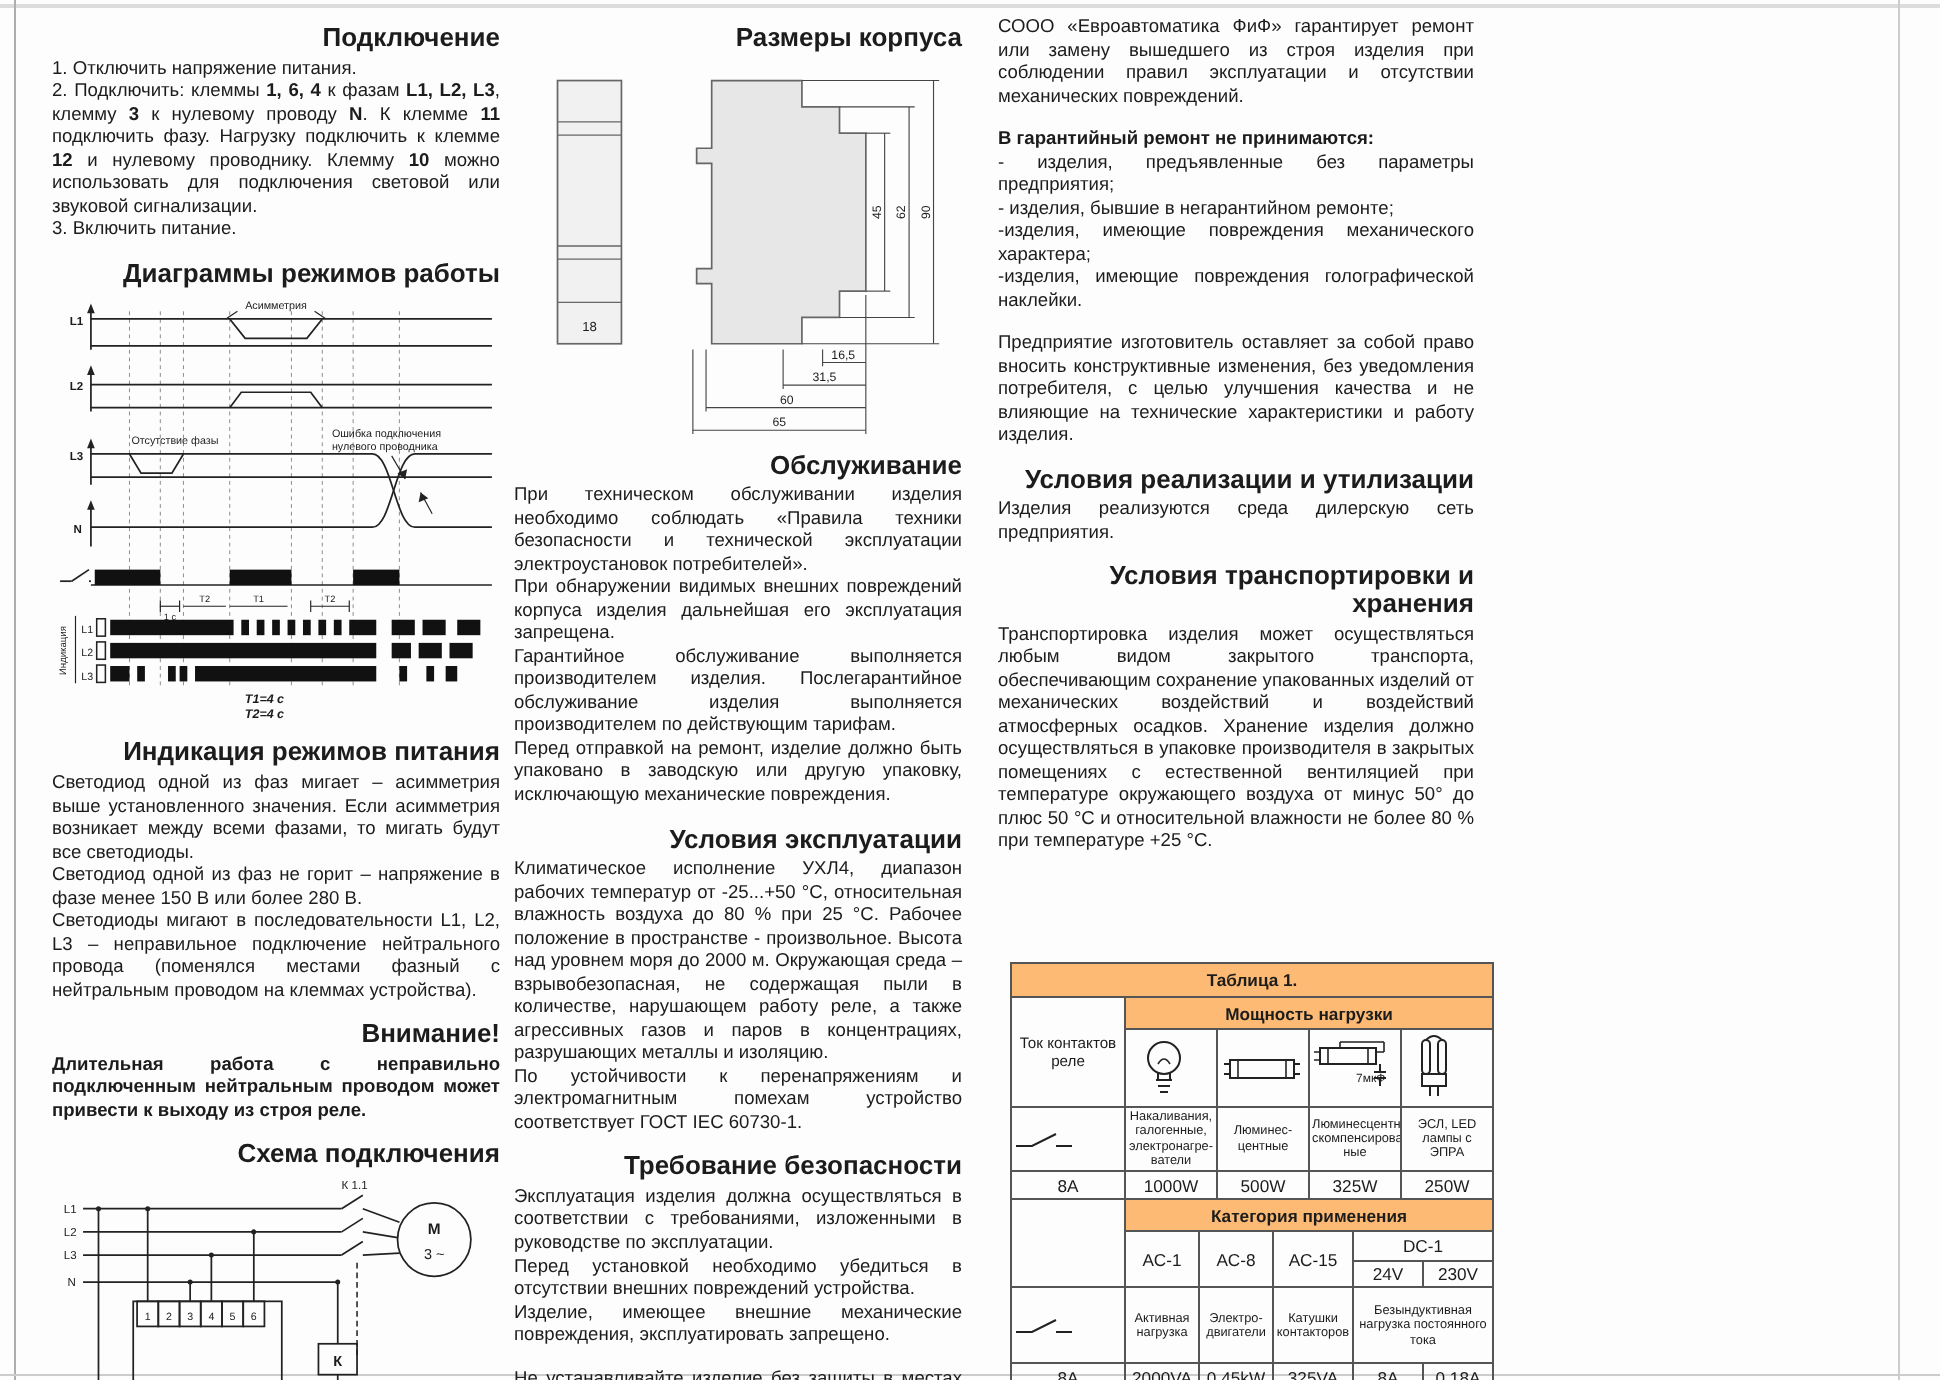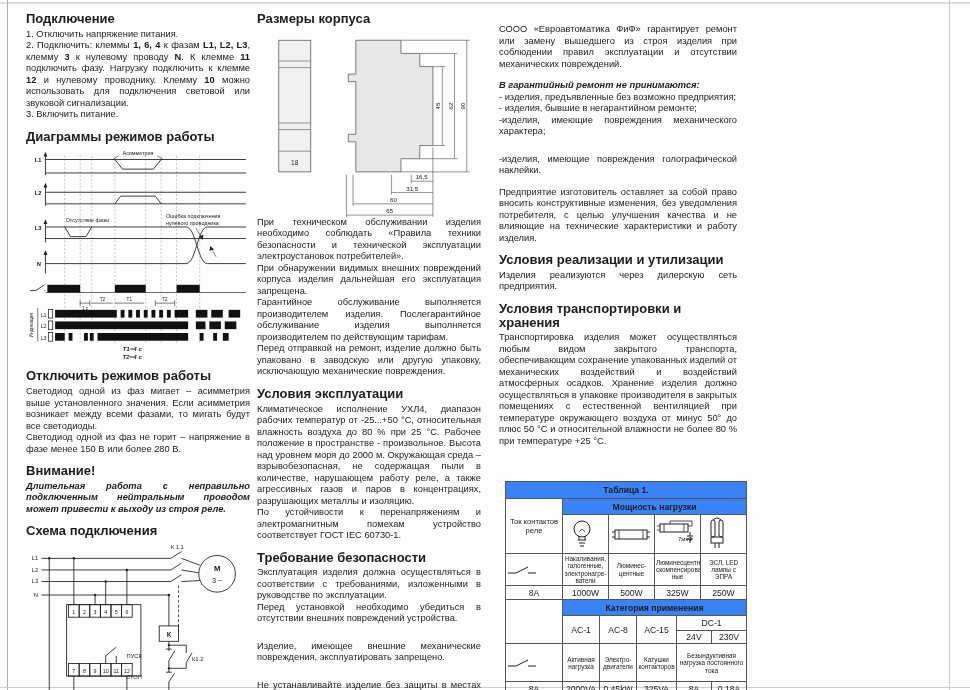--- a/index.html
+++ b/index.html
@@ -6,33 +6,33 @@
   body{
     width:970px;height:690px;position:relative;overflow:hidden;
     background:#fdfdfd;color:#1c1c1c;
     font-family:"Liberation Sans", sans-serif;
   }
   .edge{position:absolute;background:#c4c4c4;}
   .col{position:absolute;top:8px;}
   #col1{left:26px;width:224px;}
   #col2{left:257px;width:224px;}
   #col3{left:499px;width:238px;}
-  h2{font-size:13px;font-weight:bold;margin:9px 0 3px 0;line-height:1.05;}
+  h2{font-size:13px;font-weight:bold;margin:9px 0 3px 0;line-height:1.05;text-align:right;}
   h2.first{margin-top:4px;}
   p{font-size:9.3px;line-height:1.24;margin:0;text-align:justify;}
-  p.gap{margin-bottom:10px;margin-top:16px;}
-  p.b{font-weight:bold;font-style:italic;}
+  p.gap{margin-bottom:10px;}
+  p.b{font-weight:bold;}
   svg{display:block;}
   svg text{font-family:"Liberation Sans", sans-serif;fill:#1c1c1c;}
   .diag{margin:2px 0 0 0;}
   
   #table1{position:absolute;left:505px;top:481px;width:241px;}
   table{border-collapse:collapse;width:241px;table-layout:fixed;}
   td{border:1px solid #555;text-align:center;vertical-align:middle;padding:1px;overflow:hidden;}
-  td.hdr{background:#3b82f6;font-weight:bold;font-size:8.6px;}
+  td.hdr{background:#fdba74;font-weight:bold;font-size:8.6px;}
   td.small{font-size:6.4px;line-height:1.15;}
   td.val{font-size:8.6px;}
   td.cat{font-size:8.6px;}
   td.leftcol{font-size:7.6px;line-height:1.2;}
 </style>
 </head>
 <body>
 
 <div class="edge" style="left:0;top:2px;width:970px;height:2px;background:#dcdcdc;"></div>
 <div class="edge" style="left:7px;top:0;width:1px;height:690px;background:#aeaeae;"></div>
@@ -164,23 +164,24 @@
       <rect x="176" y="194" width="4" height="8"></rect>
         <rect x="190" y="194" width="4" height="8"></rect>
         <rect x="200" y="194" width="6" height="8"></rect>
     </g>
     <g font-size="6.5" font-weight="bold" font-style="italic" text-anchor="middle">
       <text x="106" y="213">Т1=4 с</text>
       <text x="106" y="221">Т2=4 с</text>
     </g>
   </svg>
 
-  <h2>Отключить режимов работы</h2>
+  <h2>Индикация режимов питания</h2>
   <p>Светодиод одной из фаз мигает – асимметрия выше установленного значения. Если асимметрия возникает между всеми фазами, то мигать будут все светодиоды.</p>
   <p>Светодиод одной из фаз не горит – напряжение в фазе менее 150 В или более 280 В.</p>
+  <p>Светодиоды мигают в последовательности L1, L2, L3 – неправильное подключение нейтрального провода (поменялся местами фазный с нейтральным проводом на клеммах устройства).</p>
 
   <h2>Внимание!</h2>
   <p class="b">Длительная работа с неправильно подключенным нейтральным проводом может привести к выходу из строя реле.</p>
 
   <h2>Схема подключения</h2>
   <svg class="diag" width="224" height="164" viewBox="0 0 224 170">
     <g font-size="6">
       <text x="2" y="20">L1</text>
       <text x="2" y="32">L2</text>
       <text x="2" y="44">L3</text>
@@ -321,48 +322,49 @@
         <line x1="88" y1="198" x2="180" y2="198"></line>
     </g>
     <g font-size="6.5" text-anchor="middle">
       <text x="168" y="160">16,5</text>
       <text x="158" y="172">31,5</text>
       <text x="138" y="184">60</text>
       <text x="134" y="196">65</text>
     </g>
   </svg>
 
+  <h2>Обслуживание</h2>
   <p>При техническом обслуживании изделия необходимо соблюдать «Правила техники безопасности и технической эксплуатации электроустановок потребителей».</p>
   <p>При обнаружении видимых внешних повреждений корпуса изделия дальнейшая его эксплуатация запрещена.</p>
   <p>Гарантийное обслуживание выполняется производителем изделия. Послегарантийное обслуживание изделия выполняется производителем по действующим тарифам.</p>
   <p>Перед отправкой на ремонт, изделие должно быть упаковано в заводскую или другую упаковку, исключающую механические повреждения.</p>
 
   <h2>Условия эксплуатации</h2>
   <p>Климатическое исполнение УХЛ4, диапазон рабочих температур от -25...+50 °С, относительная влажность воздуха до 80 % при 25 °С. Рабочее положение в пространстве - произвольное. Высота над уровнем моря до 2000 м. Окружающая среда – взрывобезопасная, не содержащая пыли в количестве, нарушающем работу реле, а также агрессивных газов и паров в концентрациях, разрушающих металлы и изоляцию.</p>
   <p>По устойчивости к перенапряжениям и электромагнитным помехам устройство соответствует ГОСТ IEC 60730-1.</p>
 
   <h2>Требование безопасности</h2>
   <p>Эксплуатация изделия должна осуществляться в соответствии с требованиями, изложенными в руководстве по эксплуатации.</p>
   <p>Перед установкой необходимо убедиться в отсутствии внешних повреждений устройства.</p>
   <p class="gap">Изделие, имеющее внешние механические повреждения, эксплуатировать запрещено.</p>
   <p class="gap">Не устанавливайте изделие без защиты в местах где возможно попадания воды или солнечных лучей.</p>
 
 </div>
 
 <div id="col3" class="col">
   <p class="gap">СООО «Евроавтоматика ФиФ» гарантирует ремонт или замену вышедшего из строя изделия при соблюдении правил эксплуатации и отсутствии механических повреждений.</p>
   <p class="b">В гарантийный ремонт не принимаются:</p>
-  <p>- изделия, предъявленные без возможно предприятия;</p>
+  <p>- изделия, предъявленные без параметры предприятия;</p>
   <p>- изделия, бывшие в негарантийном ремонте;</p>
   <p>-изделия, имеющие повреждения механического характера;</p>
   <p class="gap">-изделия, имеющие повреждения голографической наклейки.</p>
   <p>Предприятие изготовитель оставляет за собой право вносить конструктивные изменения, без уведомления потребителя, с целью улучшения качества и не влияющие на технические характеристики и работу изделия.</p>
 
   <h2>Условия реализации и утилизации</h2>
-  <p>Изделия реализуются через дилерскую сеть предприятия.</p>
+  <p>Изделия реализуются среда дилерскую сеть предприятия.</p>
 
   <h2>Условия транспортировки и хранения</h2>
   <p>Транспортировка изделия может осуществляться любым видом закрытого транспорта, обеспечивающим сохранение упакованных изделий от механических воздействий и воздействий атмосферных осадков. Хранение изделия должно осуществляться в упаковке производителя в закрытых помещениях с естественной вентиляцией при температуре окружающего воздуха от минус 50° до плюс 50 °С и относительной влажности не более 80 % при температуре +25 °С.</p>
 </div>
 
 <div id="table1">
   <table>
     <colgroup>
         <col style="width:57px">
         <col style="width:46px">

